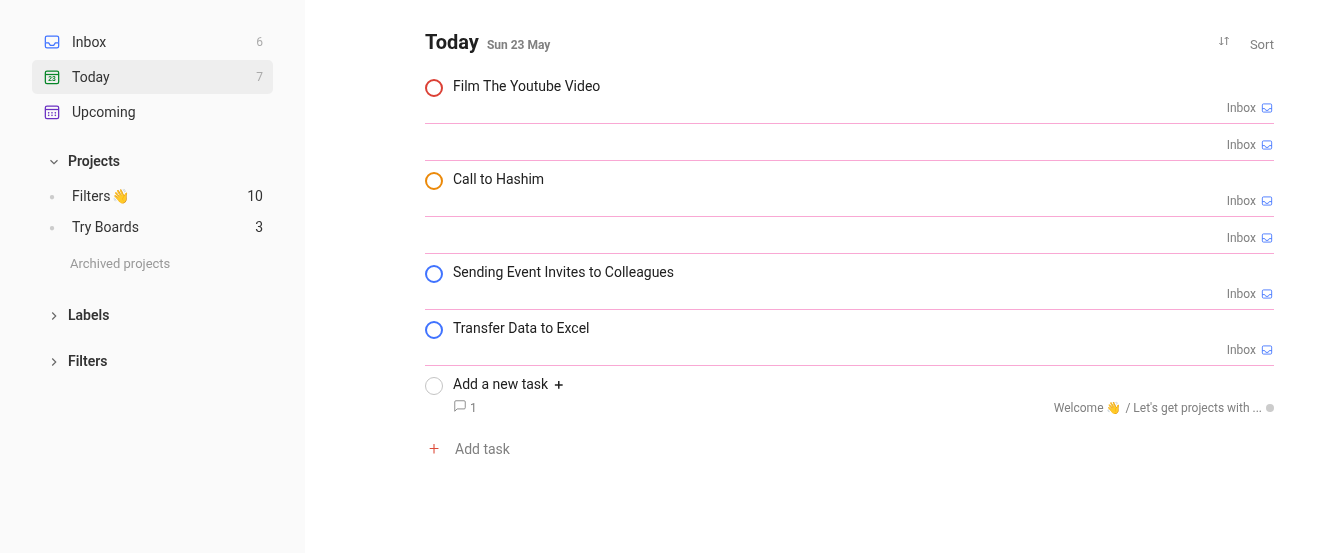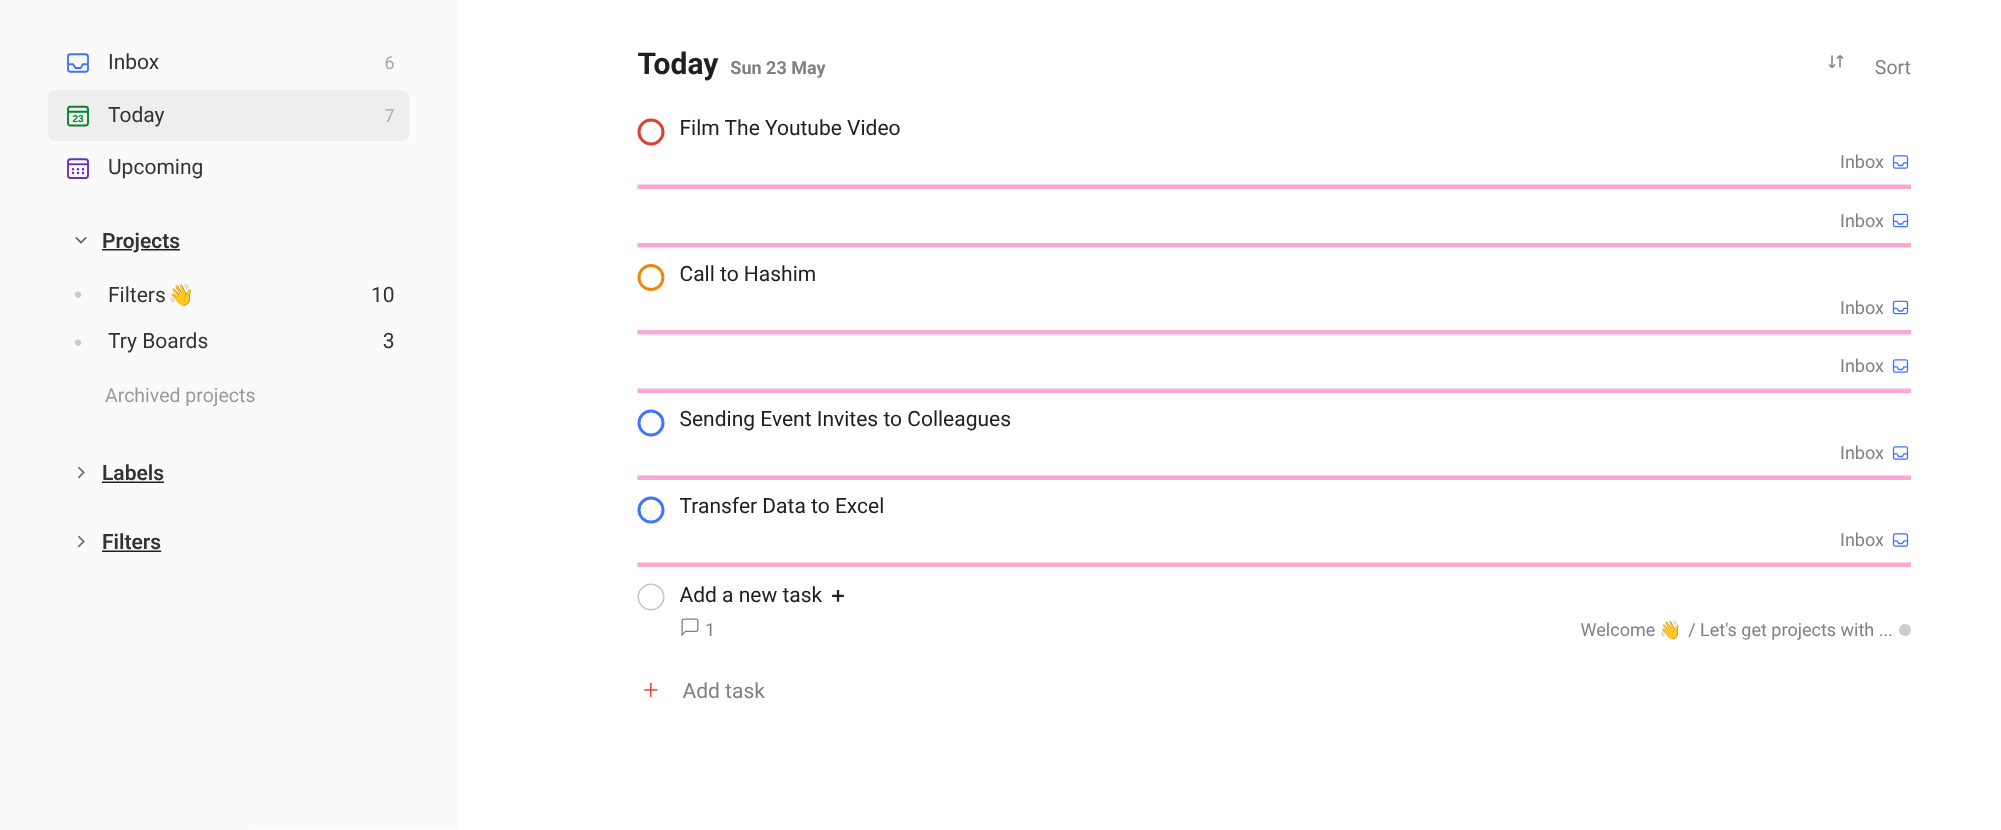--- a/index.html
+++ b/index.html
@@ -44,25 +44,24 @@
     }
     .nav-item .nav-label {
       flex: 1;
     }
     .nav-item .count {
       color: #aaa;
       font-size: 12px;
     }
     .section-header {
       display: flex;
-      align-items: flex-start;
+      align-items: flex-end;
       padding: 8px 10px;
       margin: 16px 22px 4px 22px;
       cursor: pointer;
-      text-decoration: underline;
     }
     .section-header .chev {
       width: 24px;
       display: flex;
       justify-content: center;
       color: #666;
       margin-right: 2px;
     }
     .section-header .section-title {
       font-weight: 600;
@@ -129,21 +128,21 @@
       gap: 18px;
       color: #808080;
       cursor: pointer;
       font-size: 13px;
     }
     .task-list {
       display: flex;
       flex-direction: column;
     }
     .task {
-      border-bottom: 3px solid #f9a8d4;
+      border-bottom: 1px solid #f9a8d4;
       padding: 10px 0 8px 0;
       cursor: pointer;
     }
     .task:last-of-type {
       border-bottom: none;
     }
     .task-row {
       display: flex;
       align-items: flex-start;
       gap: 10px;

